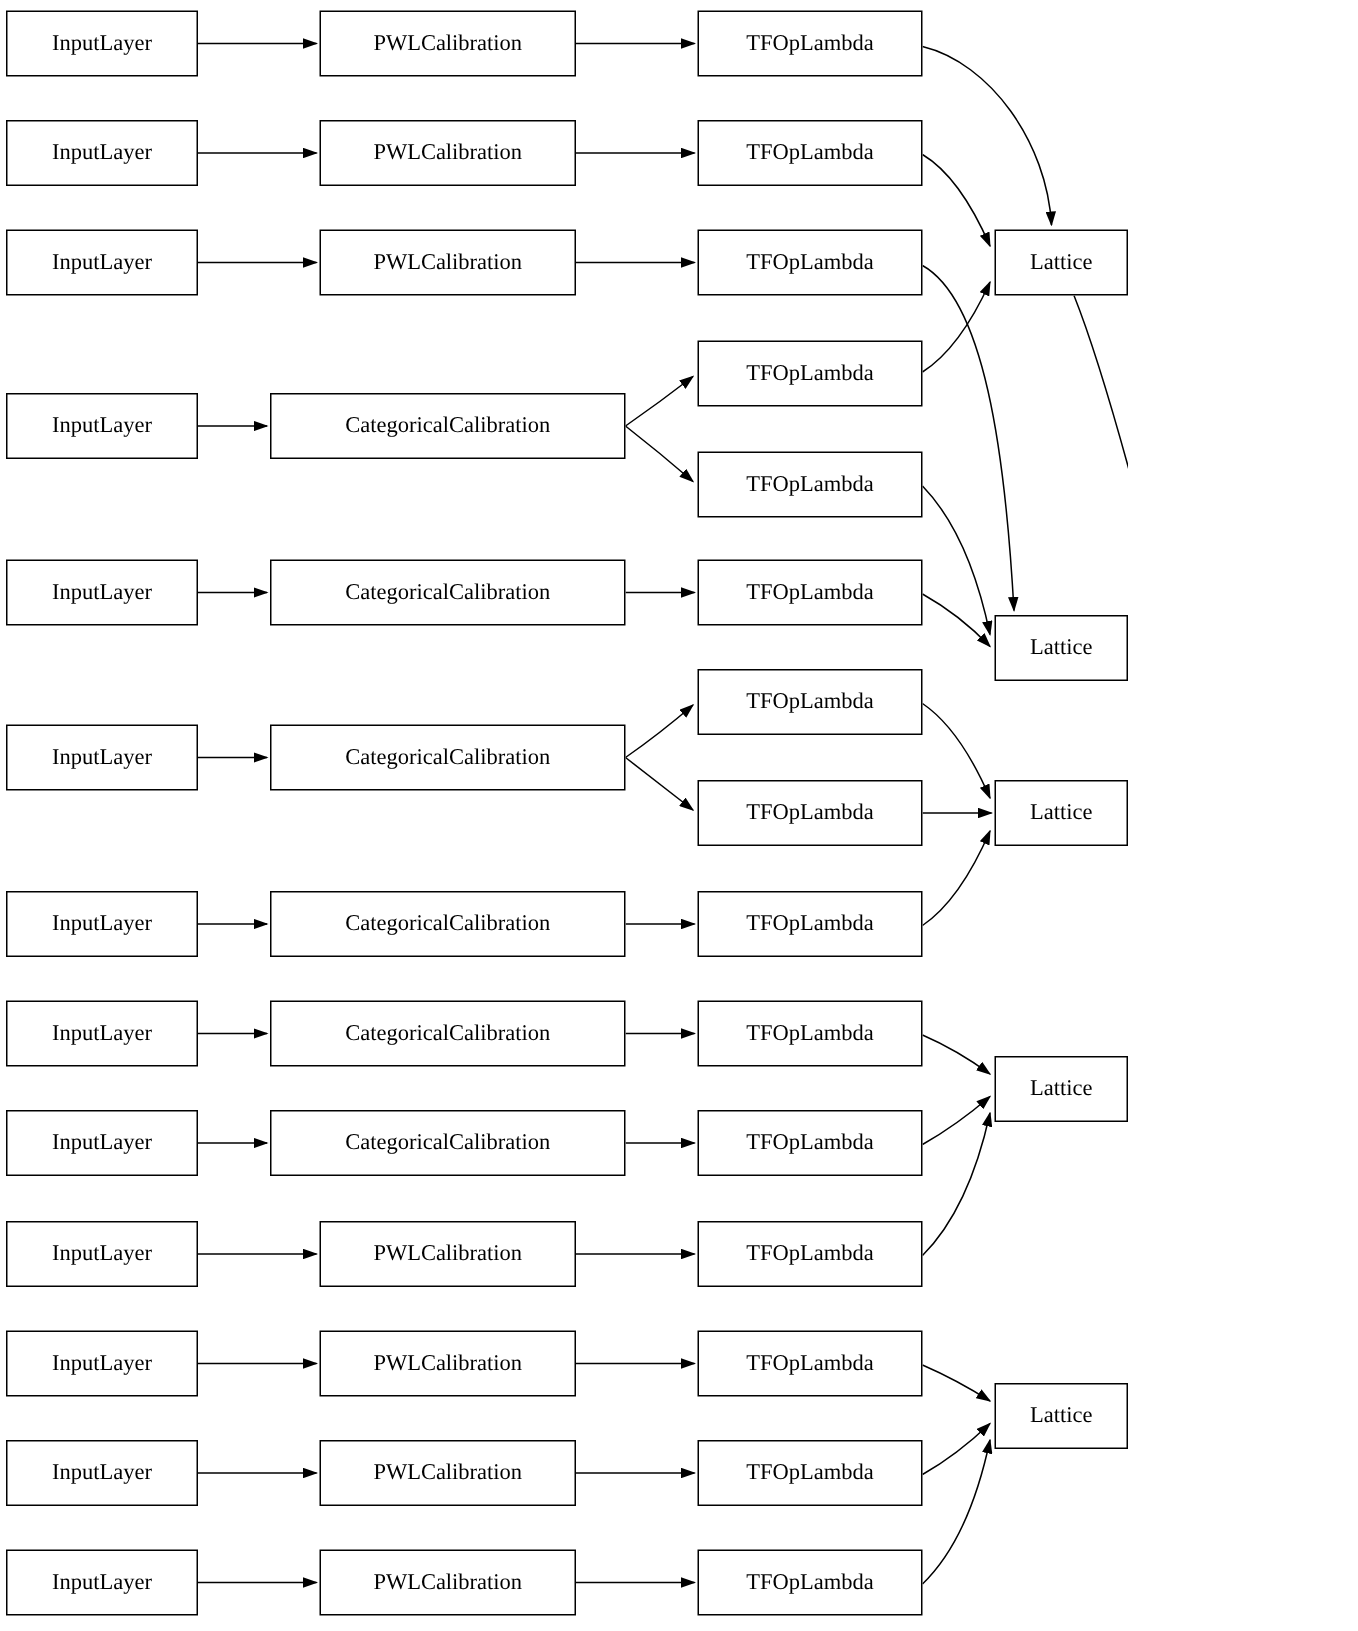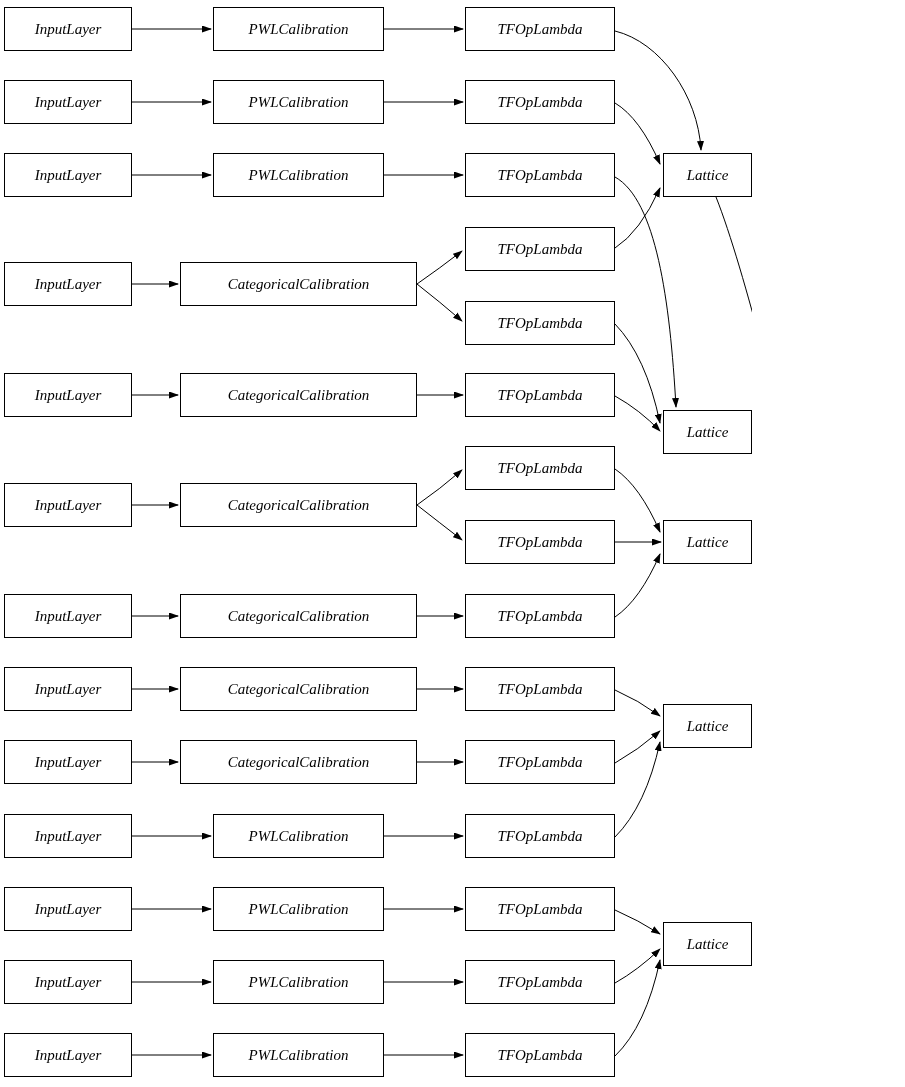--- a/index.html
+++ b/index.html
@@ -3,21 +3,20 @@
 <meta charset="utf-8">
 <style>
   html, body { margin: 0; padding: 0; background: #ffffff; }
   .diagram {
     position: relative;
     width: 752px;
     height: 1087px;
     font-family: "Liberation Serif", "DejaVu Serif", serif;
     background: #ffffff;
     overflow: hidden;
-    font-style: italic;
   }
   .edge-layer {
     position: absolute;
     left: 0; top: 0;
     width: 905px; height: 1087px;
   }
   .edge {
     fill: none;
     stroke: #000000;
     stroke-width: 1;

